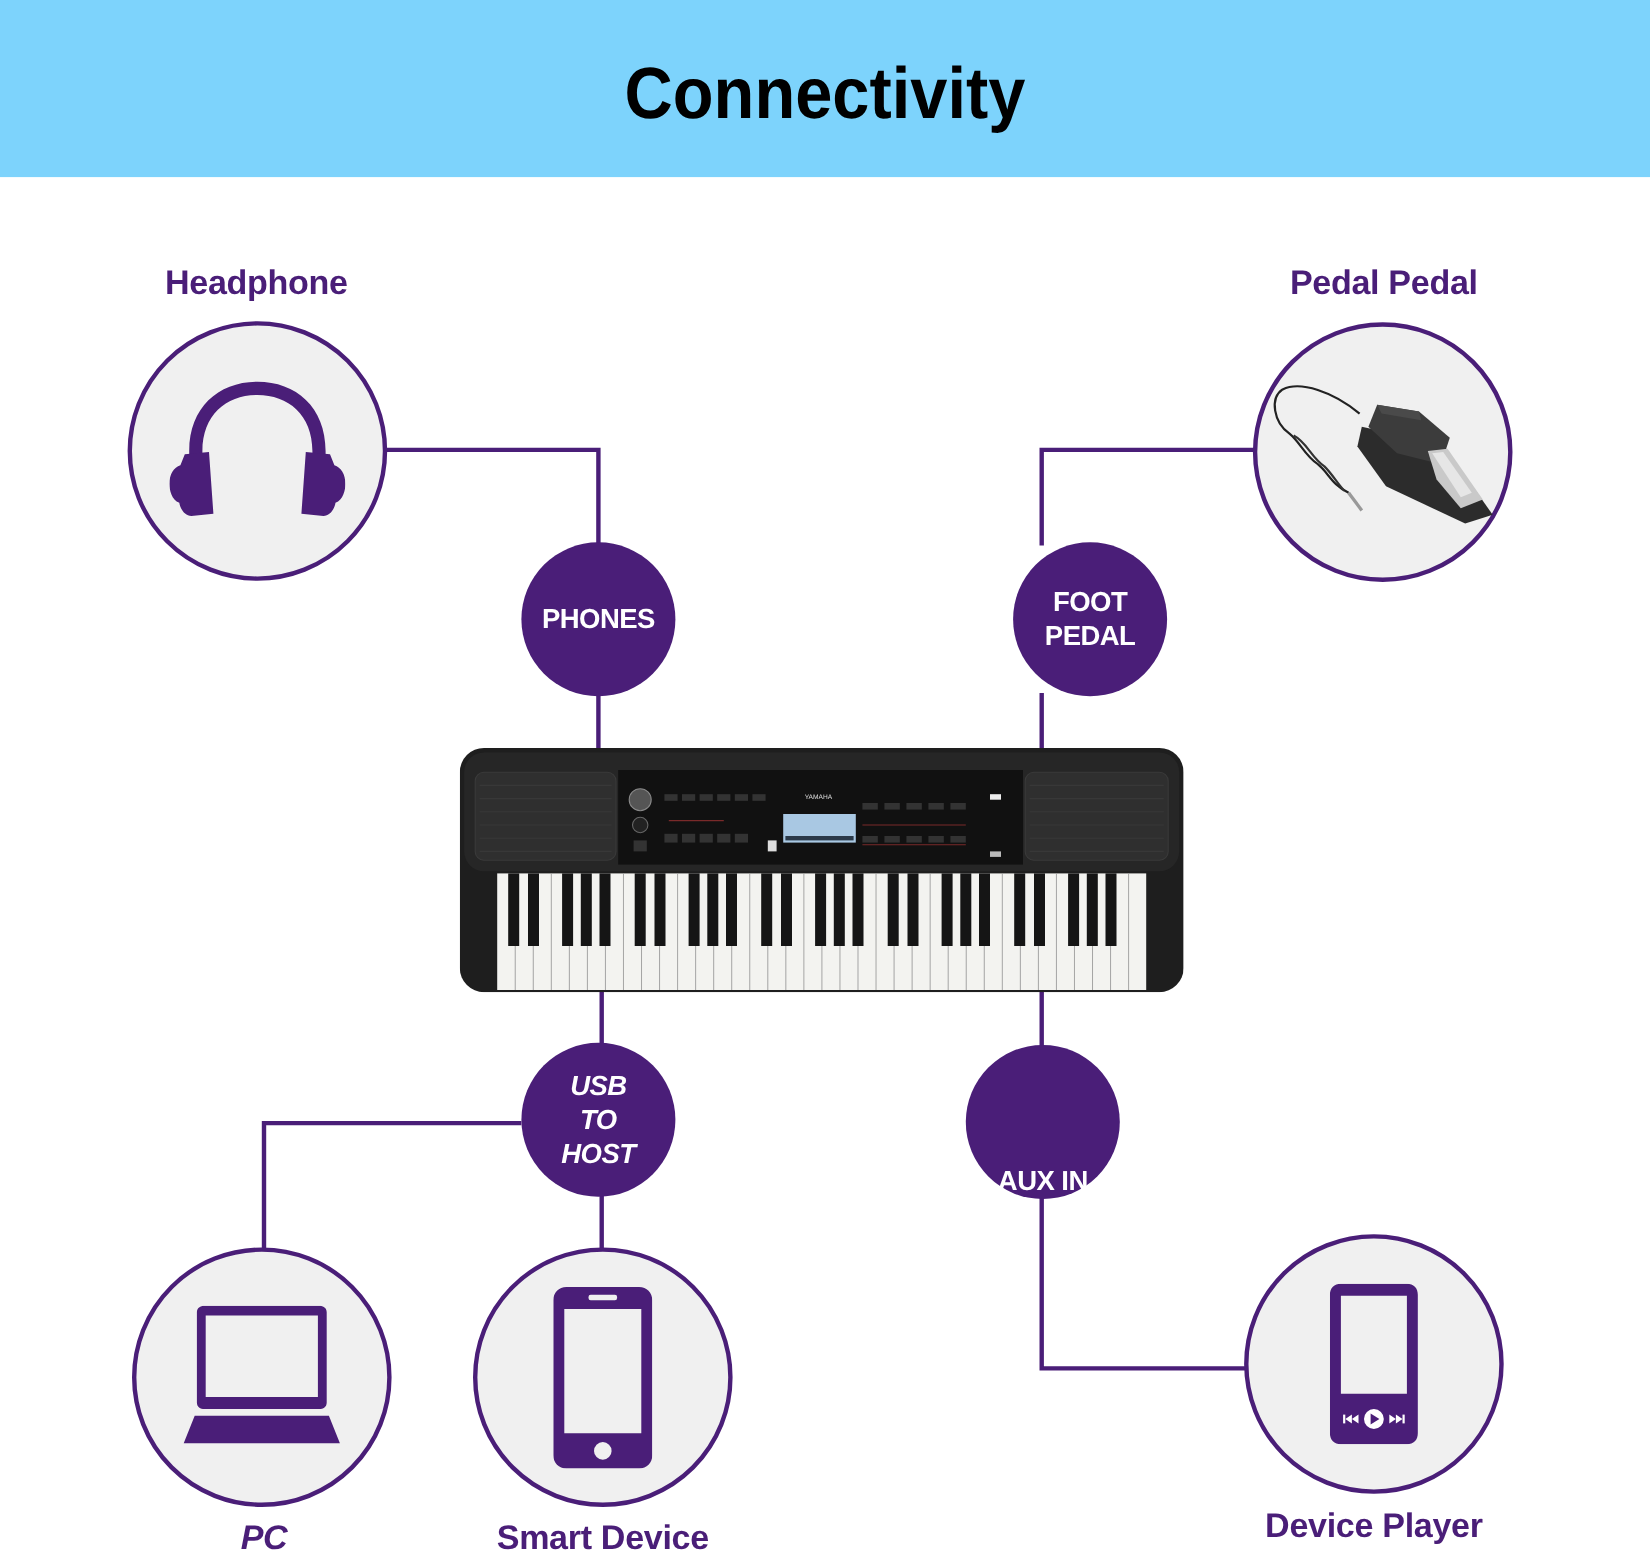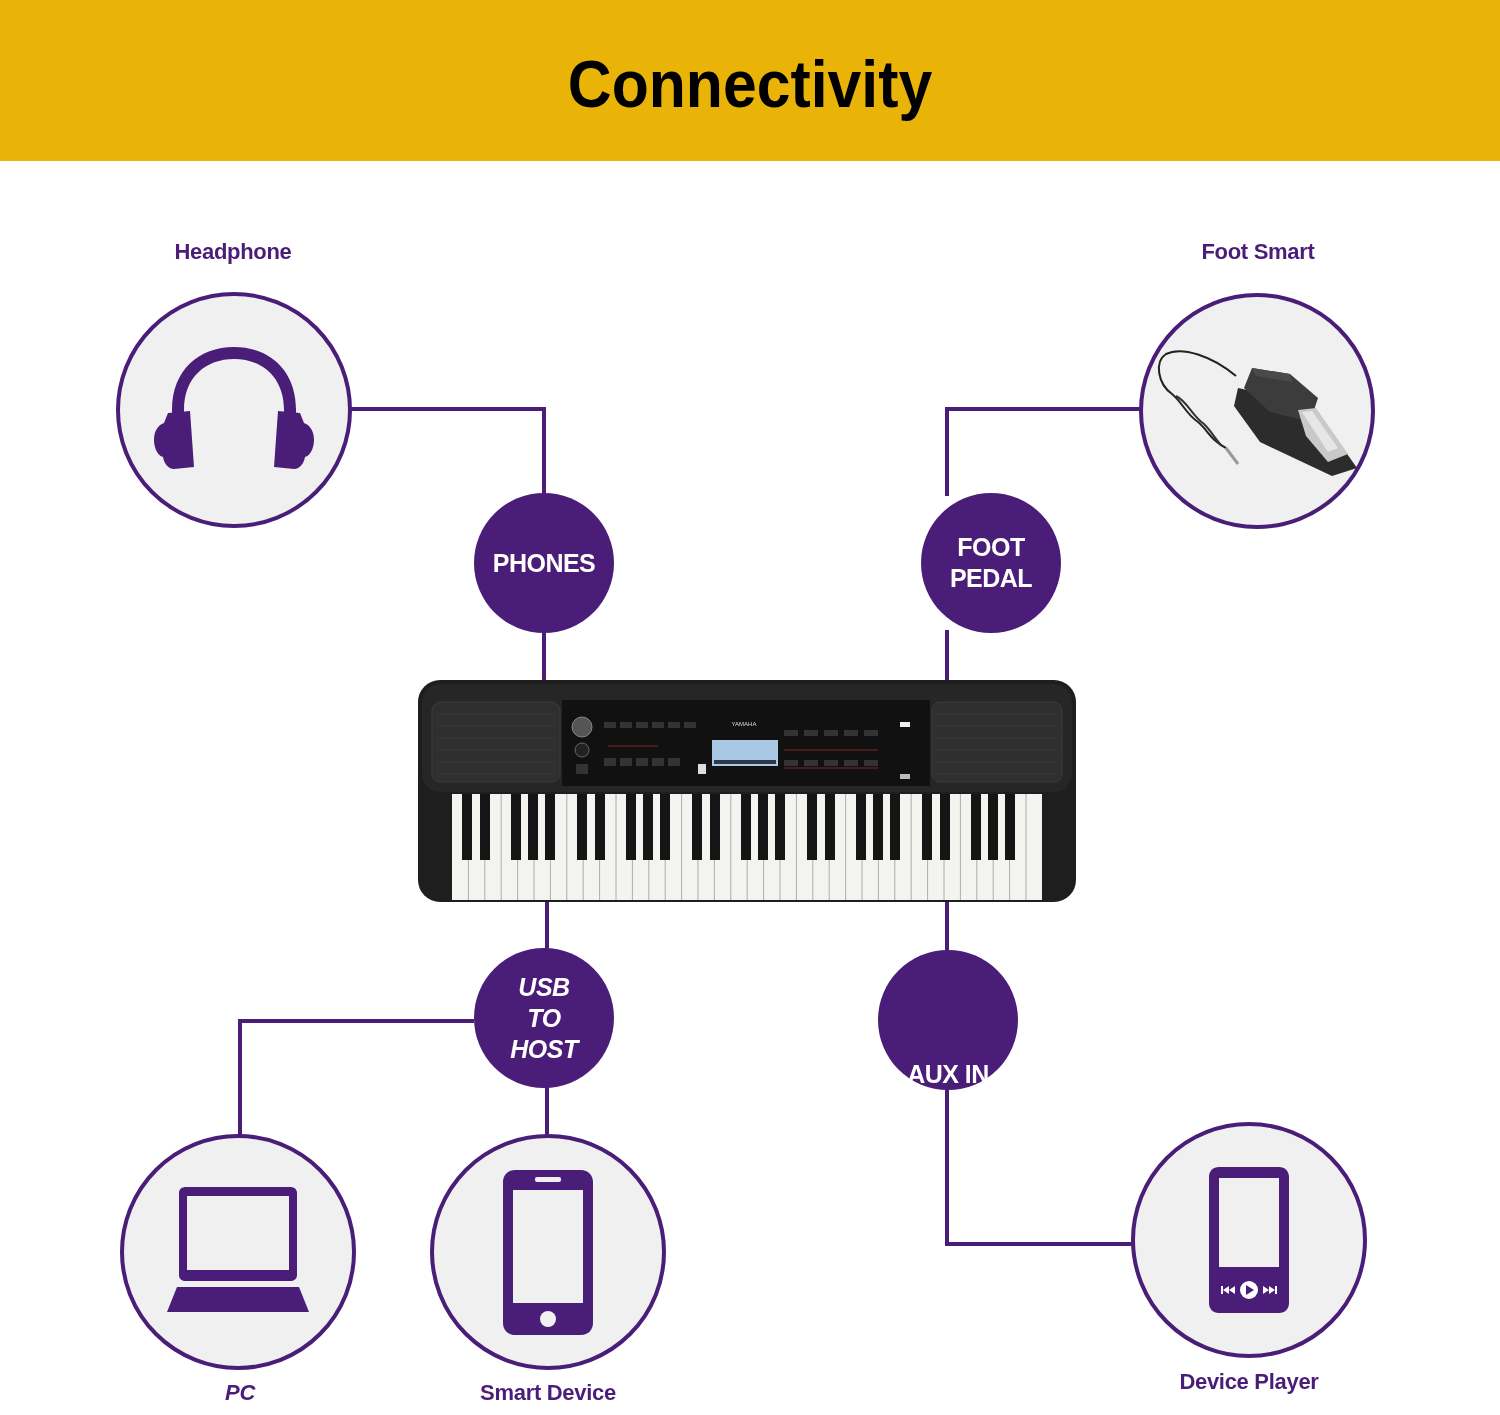--- a/index.html
+++ b/index.html
@@ -3,21 +3,21 @@
 <meta charset="utf-8">
 <style>
   html, body { margin: 0; padding: 0; }
   body {
     width: 1500px; height: 1415px; position: relative; overflow: hidden;
     background: #ffffff;
     font-family: "Liberation Sans", sans-serif;
   }
   .header {
     position: absolute; left: 0; top: 0; width: 1500px; height: 161px;
-    background: #eab308;
+    background: #7dd3fc;
   }
   .title {
     position: absolute; left: 0; top: 46px; width: 1500px; text-align: center;
     font-family: "Liberation Sans", sans-serif; font-weight: 700;
     font-size: 66px; color: #000; letter-spacing: 0px;
     transform: scaleX(0.92);
   }
   .wires { position: absolute; left: 0; top: 0; width: 1500px; height: 1415px; }
   .device-circle {
     position: absolute; border-radius: 50%;
@@ -25,21 +25,21 @@
     display: flex; align-items: center; justify-content: center;
   }
   .port-circle {
     position: absolute; border-radius: 50%; background: #4a1e78;
     display: flex; align-items: center; justify-content: center;
     color: #fff; font-weight: 700; font-size: 25px; text-align: center;
     line-height: 31px; letter-spacing: -0.5px;
   }
   .port-circle span { display: block; }
   .label {
-    position: absolute; font-weight: 700; font-size: 22px; color: #4a1e78;
+    position: absolute; font-weight: 700; font-size: 31px; color: #4a1e78;
     text-align: center; white-space: nowrap; letter-spacing: -0.3px;
   }
   .keyboard { position: absolute; left: 418px; top: 680px; width: 658px; height: 222px; }
 </style>
 </head>
 <body>
 
 <div class="header">
   <div class="title">Connectivity</div>
 </div>
@@ -62,21 +62,21 @@
 <div class="device-circle" style="left:116px;top:292px;width:236px;height:236px;">
   <svg width="160" height="130" viewBox="0 0 160 130">
     <g fill="#4a1e78">
       <path d="M18,80 L18,65 C18,25 45,2 80,2 C115,2 142,25 142,65 L142,80 L130,80 L130,65 C130,32 108,14 80,14 C52,14 30,32 30,65 L30,80 Z"></path>
       <path d="M14,68 L36,66 L40,122 L20,124 C14,124 10,118 9,112 C2,110 0,100 0,95 C0,86 4,80 10,78 Z"></path>
       <path d="M146,68 L124,66 L120,122 L140,124 C146,124 150,118 151,112 C158,110 160,100 160,95 C160,86 156,80 150,78 Z"></path>
     </g>
   </svg>
 </div>
 
-<div class="label" style="left:1158px;top:239px;width:200px;">Foot Smart</div>
+<div class="label" style="left:1158px;top:239px;width:200px;">Pedal Pedal</div>
 <div class="device-circle" style="left:1139px;top:293px;width:236px;height:236px;">
   <svg width="210" height="150" viewBox="0 0 210 150">
     <path d="M84,40 C60,20 30,10 14,18 C2,26 6,48 20,58 C30,66 34,78 46,86 C56,94 58,104 74,112" stroke="#222" stroke-width="2" fill="none"></path>
     <path d="M24,60 C36,66 40,80 52,88 C60,96 64,104 70,110" stroke="#333" stroke-width="2" fill="none"></path>
     <line x1="74" y1="112" x2="86" y2="128" stroke="#999" stroke-width="3"></line>
     <polygon points="86,52 160,68 205,132 180,140 108,106 82,70" fill="#2c2c2c"></polygon>
     <polygon points="100,32 138,38 166,62 158,86 118,76 92,52" fill="#3c3c3c"></polygon>
     <polygon points="100,32 138,38 140,46 104,40" fill="#4a4a4a"></polygon>
     <polygon points="146,74 164,72 196,118 176,126 154,100" fill="#c9c9c9"></polygon>
     <polygon points="150,76 160,75 186,112 176,116" fill="#e6e6e6"></polygon>

